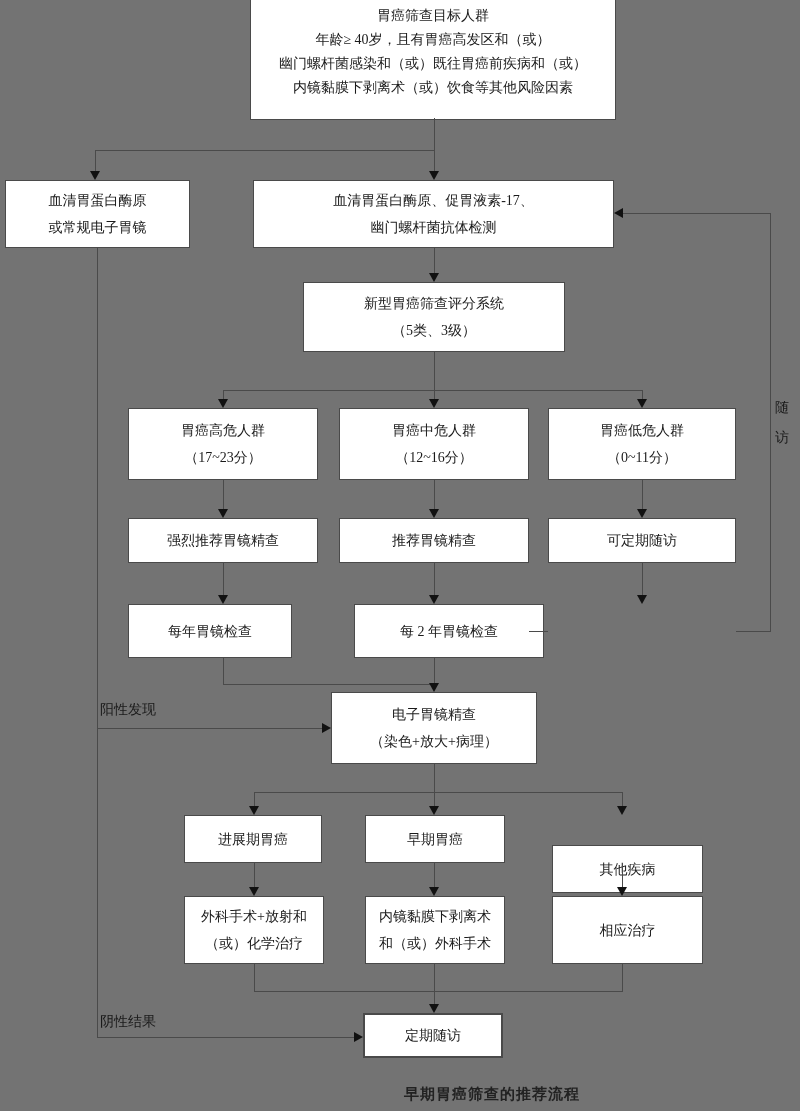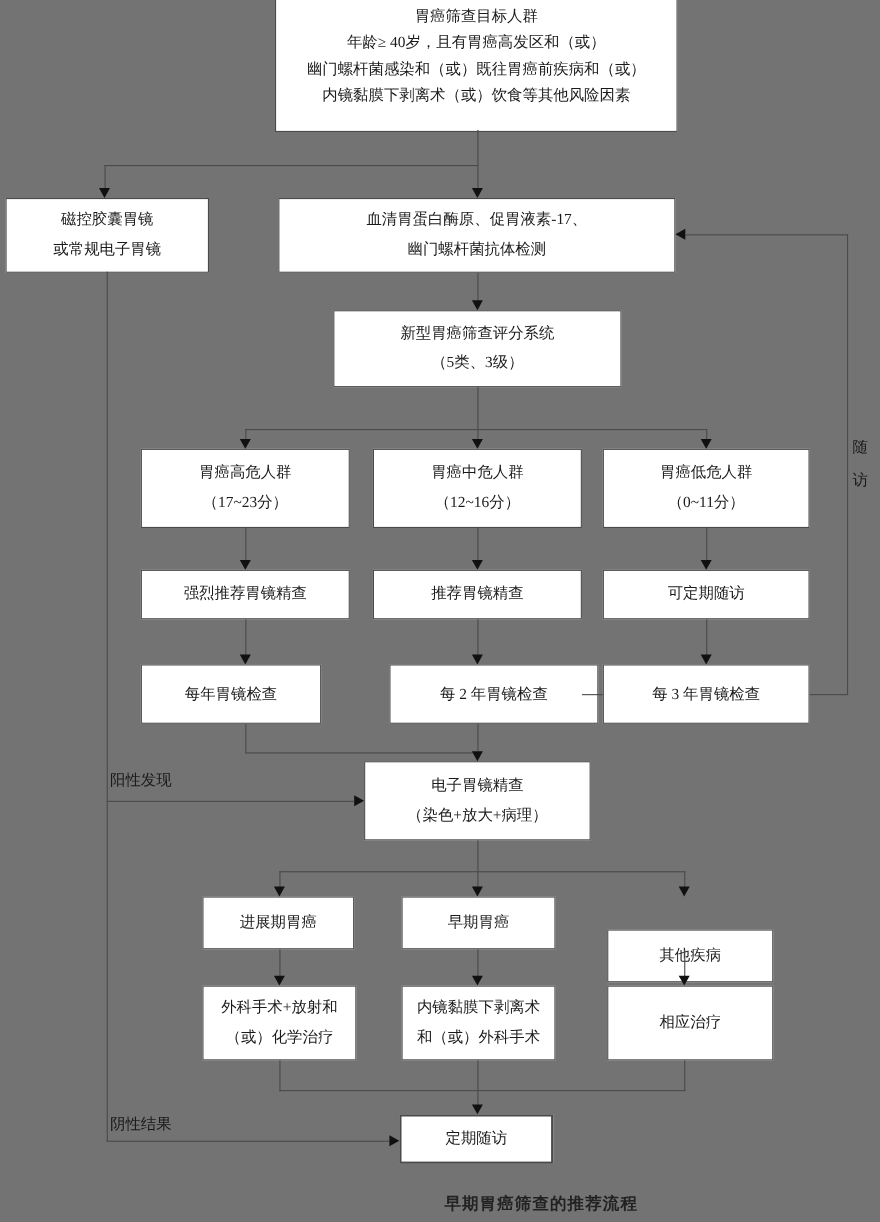--- a/index.html
+++ b/index.html
@@ -29,21 +29,21 @@
 <div id="canvas">
 
   <div class="node" id="node-target" style="left:250px;top:-16px;width:366px;height:136px">
     <div class="ln">胃癌筛查目标人群</div>
     <div class="ln">年龄≥ 40岁，且有胃癌高发区和（或）</div>
     <div class="ln">幽门螺杆菌感染和（或）既往胃癌前疾病和（或）</div>
     <div class="ln">内镜黏膜下剥离术（或）饮食等其他风险因素</div>
   </div>
 
   <div class="node" style="left:5px;top:180px;width:185px;height:68px">
-    <div class="ln">磁控胶囊胃镜</div>
+    <div class="ln">血清胃蛋白酶原</div>
     <div class="ln">或常规电子胃镜</div>
   </div>
 
   <div class="node" style="left:253px;top:180px;width:361px;height:68px">
     <div class="ln">血清胃蛋白酶原、促胃液素-17、</div>
     <div class="ln">幽门螺杆菌抗体检测</div>
   </div>
 
   <div class="node" style="left:303px;top:282px;width:262px;height:70px">
     <div class="ln">新型胃癌筛查评分系统</div>
@@ -71,23 +71,20 @@
   </div>
   <div class="node" style="left:548px;top:518px;width:188px;height:45px">
     <div class="ln">可定期随访</div>
   </div>
 
   <div class="node" style="left:128px;top:604px;width:164px;height:54px">
     <div class="ln">每年胃镜检查</div>
   </div>
   <div class="node" style="left:354px;top:604px;width:190px;height:54px">
     <div class="ln">每 2 年胃镜检查</div>
-  </div>
-  <div class="node" style="left:548px;top:604px;width:188px;height:54px">
-    <div class="ln">每 3 年胃镜检查</div>
   </div>
 
   <div class="node" style="left:331px;top:692px;width:206px;height:72px">
     <div class="ln">电子胃镜精查</div>
     <div class="ln">（染色+放大+病理）</div>
   </div>
 
   <div class="node" style="left:184px;top:815px;width:138px;height:48px">
     <div class="ln">进展期胃癌</div>
   </div>

